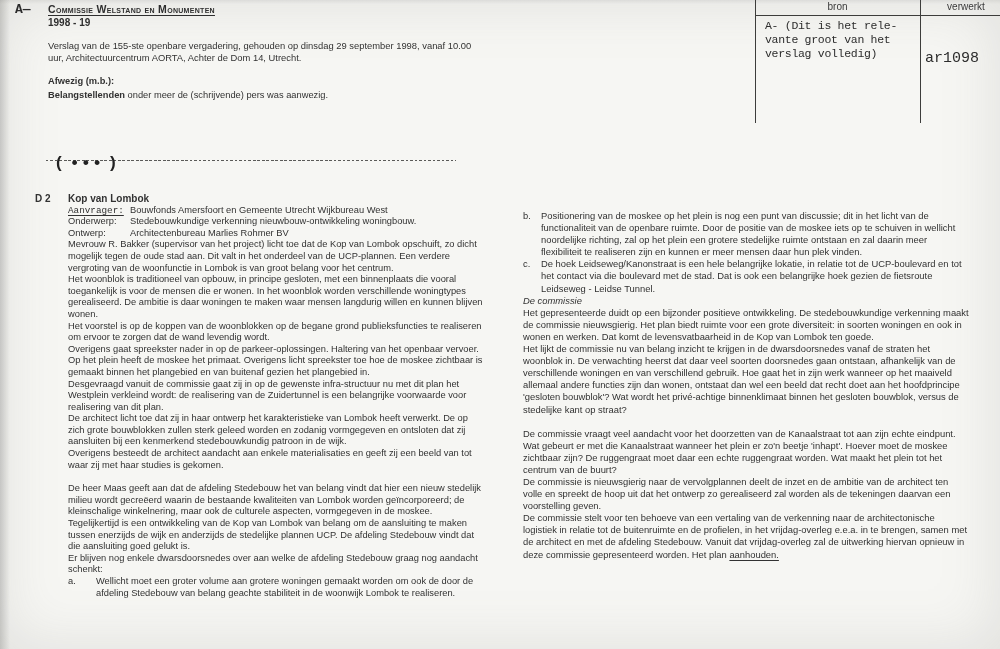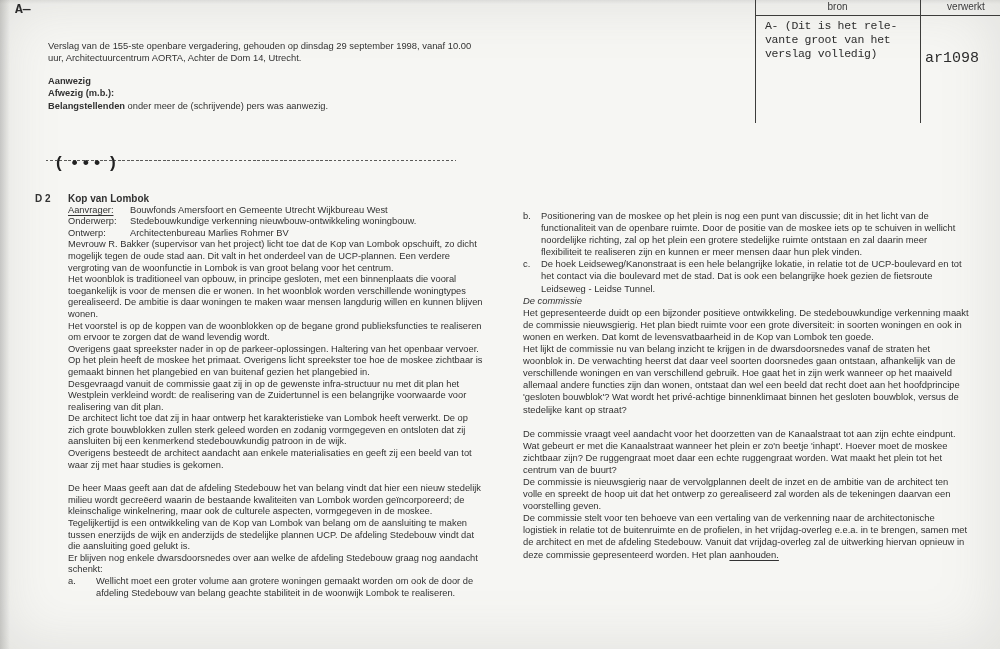--- a/index.html
+++ b/index.html
@@ -55,58 +55,61 @@
     font-family:"Liberation Mono", monospace;font-size:15px;color:#2d2d2d;}
 
   
   .col-left{position:absolute;left:35px;top:193px;width:450px;font-size:9.3px;line-height:11.6px;}
   .col-right{position:absolute;left:523px;top:210px;width:447px;font-size:9.4px;line-height:12.1px;}
 
   .item-head{display:flex;font-weight:bold;font-size:10px;}
   .item-num{width:33px;flex:0 0 33px;}
   .meta-row{display:flex;margin-left:33px;}
   .meta-label{width:62px;flex:0 0 62px;}
-  .meta-label.u{text-decoration:underline;text-underline-offset:2px;}
+  .meta-label.u{text-decoration:underline;text-underline-offset:2px;font-family:Liberation Mono, monospace;}
   .meta-value{flex:1;}
   .body-left{margin-left:33px;width:416px;}
   p{margin:0;}
   .gap{height:12px;}
   .list-item{display:flex;}
   .list-item .marker{flex:0 0 28px;}
   .col-right .list-item .marker{flex:0 0 18px;}
   .commissie-head{font-style:italic;}
   .u-end{text-decoration:underline;text-underline-offset:2px;}
 </style>
 </head>
 <body>
 
 <div class="page">
   <div class="scan-edge-left"></div>
   <div class="scan-edge-top"></div>
 
   <div class="a-mark">A—</div>
 
+  <div class="title-block">
+    <div class="committee">Commissie Welstand en Monumenten</div>
+    <div class="docnum">1998 - 19</div>
+  </div>
 
   <div class="stamp-vline" style="left:755px;"></div>
   <div class="stamp-vline" style="left:920px;"></div>
   <div class="stamp-hline"></div>
   <div class="stamp-header" style="left:755px;width:165px;">bron</div>
   <div class="stamp-header" style="left:920px;width:80px;margin-left:6px;">verwerkt</div>
   <div class="stamp-note">
     <div>A- (Dit is het rele-</div>
     <div>vante groot van het</div>
     <div>verslag volledig)</div>
   </div>
   <div class="stamp-value">ar1098</div>
 
   <div class="intro">Verslag van de 155-ste openbare vergadering, gehouden op dinsdag 29 september 1998, vanaf 10.00 uur, Architectuurcentrum AORTA, Achter de Dom 14, Utrecht.</div>
 
   <div class="attendance">
     <div class="att-row">
-      <div class="att-label">Aanwezig</div>
     </div>
     <div class="att-row">
       <div class="att-label">Afwezig (m.b.):</div>
     </div>
     <div class="belang"><b>Belangstellenden</b><span> onder meer de (schrijvende) pers was aanwezig.</span></div>
   </div>
 
   <div class="divider"></div>
   <div class="ellipsis-mark">( ••• )</div>
 

